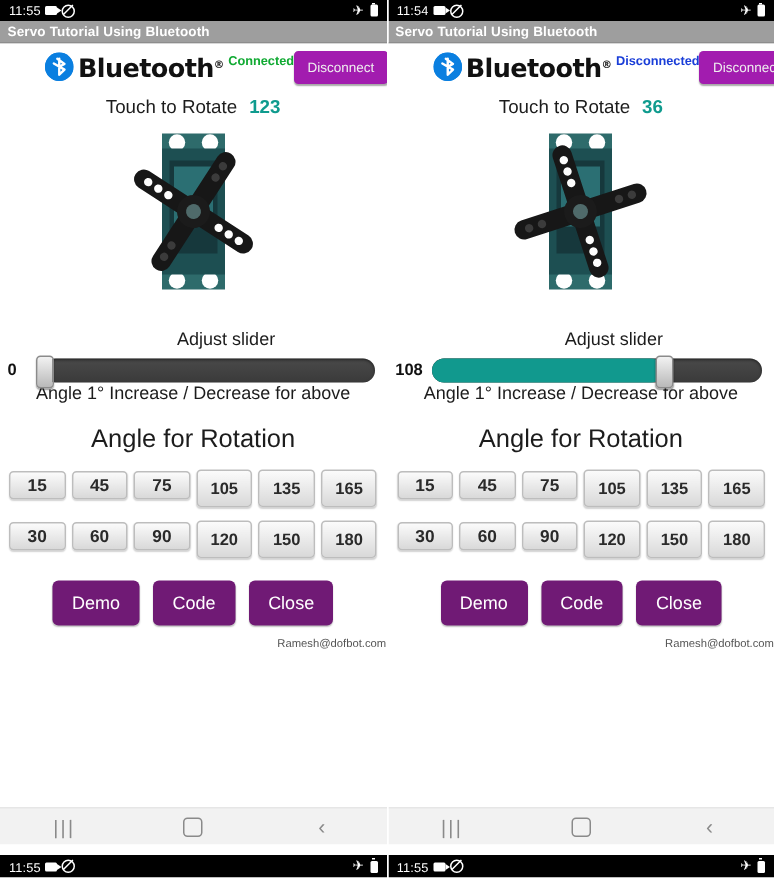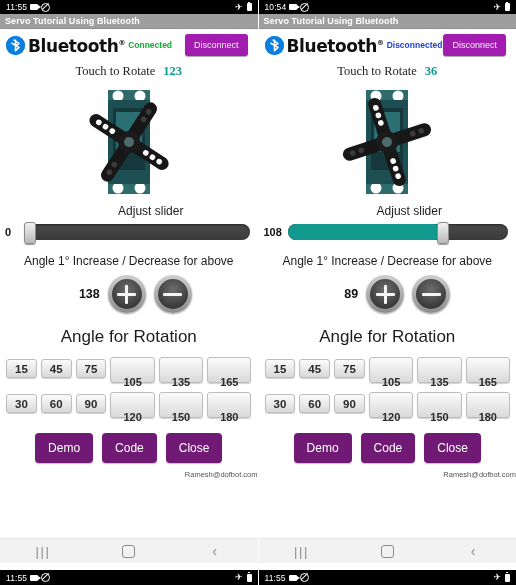--- a/index.html
+++ b/index.html
@@ -45,21 +45,21 @@
     display:flex;align-items:center;padding-left:5px;box-sizing:border-box;
     font-size:9px;font-weight:bold;letter-spacing:.1px;
     border-bottom:1px solid #8d8d8d;
   }
 
   
   .bt-row{
     height:32px;display:flex;align-items:center;padding:0 6px;box-sizing:border-box;
     background:#ffffff;
   }
-  .bt-logo{display:flex;align-items:center;flex:0 0 auto;}
+  .bt-logo{display:flex;align-items:flex-start;flex:0 0 auto;margin-left:24px;}
   .bt-mark{
     width:19px;height:19px;border-radius:50%;
     background:#0a7fe0;position:relative;flex:0 0 auto;
   }
   .bt-mark svg{position:absolute;left:0;top:0;}
   .bt-word{
     font-size:17px;font-weight:bold;color:#111;margin-left:3px;line-height:17px;
     letter-spacing:-.4px;font-family:"DejaVu Sans", sans-serif;
   }
   .bt-tm{font-size:7px;vertical-align:super;font-weight:bold;}
@@ -70,31 +70,30 @@
   .disconnect-btn{
     background:#a21caf;color:#efefef;border:none;border-radius:3px;
     font-size:9px;padding:6px 9px;font-family:"Liberation Sans",sans-serif;
     box-shadow:0 1px 1px rgba(0,0,0,.35);cursor:pointer;margin-right:4px;
   }
 
   
   .rotate-head{
     display:flex;justify-content:center;align-items:center;gap:8px;
     padding-top:3px;
-    font-family:Liberation Serif, serif;
   }
   .rotate-label{font-size:12.5px;color:#1c1c1c;}
   .rotate-val{font-size:12.5px;font-weight:bold;color:#0f9b8e;}
 
   .servo-wrap{height:125px;display:flex;align-items:center;justify-content:center;}
   .servo-wrap svg{display:block;}
 
   
   .slider-label{
-    text-align:center;font-size:12px;color:#1c1c1c;margin-top:0;padding-left:44px;
+    text-align:center;font-size:12px;color:#1c1c1c;margin-top:16px;padding-left:44px;
   }
   .slider-row{
     display:flex;align-items:center;padding:6px 8px 0 5px;box-sizing:border-box;
   }
   .slider-val{
     font-size:11px;font-weight:bold;color:#111;width:24px;text-align:left;flex:0 0 auto;
   }
   .track{
     position:relative;flex:1 1 auto;height:16px;border-radius:8px;
     background:linear-gradient(#4a4a4a,#3a3a3a);
@@ -104,21 +103,21 @@
     position:absolute;left:0;top:0;bottom:0;border-radius:8px;
     background:#11998e;
   }
   .thumb{
     position:absolute;top:-2px;width:10px;height:20px;border-radius:3px;
     background:linear-gradient(#f2f2f2,#b9b9b9);
     border:1px solid #8b8b8b;box-shadow:0 1px 1px rgba(0,0,0,.4);
   }
 
   
-  .incdec-label{text-align:center;font-size:12px;color:#1c1c1c;margin-top:14px;}
+  .incdec-label{text-align:center;font-size:12px;color:#1c1c1c;}
   .incdec-row{
     display:flex;align-items:center;justify-content:center;gap:8px;margin-top:7px;
   }
   .incdec-val{font-size:12.5px;font-weight:bold;color:#111;width:34px;text-align:right;}
   .rbtn{
     width:38px;height:38px;border-radius:50%;position:relative;
     background:linear-gradient(#cfcfcf,#8c8c8c);
     box-shadow:0 1px 2px rgba(0,0,0,.4);cursor:pointer;
     display:flex;align-items:center;justify-content:center;
   }
@@ -140,21 +139,21 @@
   }
   .abtn{
     background:linear-gradient(#fbfbfb,#d9d9d9);
     border:1px solid #bdbdbd;border-radius:3px;
     font-weight:bold;color:#2a2a2a;text-align:center;
     box-shadow:0 1px 1px rgba(0,0,0,.18);cursor:pointer;
     font-family:"Liberation Sans",sans-serif;
     padding:5px 0;
   }
   .abtn.s2{font-size:11.5px;height:19px;line-height:19px;padding:0;}
-  .abtn.s3{font-size:11px;height:25px;line-height:25px;padding:12px;margin-top:4px;}
+  .abtn.s3{font-size:11px;height:25px;line-height:25px;padding:0;margin-top:4px;}
 
   
   .actions{
     display:flex;justify-content:center;gap:9px;margin-top:15px;
   }
   .action-btn{
     background:#701a75;color:#ffffff;border:none;border-radius:4px;
     font-size:12px;padding:8px 13px;cursor:pointer;
     font-family:"Liberation Sans",sans-serif;
     box-shadow:0 1px 1px rgba(0,0,0,.25);
@@ -265,34 +264,20 @@
     <div class="slider-label">Adjust slider</div>
     <div class="slider-row">
       <span class="slider-val">0</span>
       <div class="track">
         <div class="fill" style="width:0%"></div>
         <div class="thumb" style="left:calc(0% - 5px)"></div>
       </div>
     </div>
 
     <div class="incdec-label">Angle 1° Increase / Decrease for above</div>
-    <div class="incdec-row">
-      <span class="incdec-val">138</span>
-      <div class="rbtn">
-        <span class="glyph">
-          <span class="plus-h"></span>
-            <span class="plus-v"></span>
-        </span>
-      </div>
-      <div class="rbtn">
-        <span class="glyph">
-          <span class="minus-h"></span>
-        </span>
-      </div>
-    </div>
 
     <div class="angle-label">Angle for Rotation</div>
     <div class="angle-grid">
       <button class="abtn s2">15</button>
       <button class="abtn s2">45</button>
       <button class="abtn s2">75</button>
       <button class="abtn s3">105</button>
       <button class="abtn s3">135</button>
       <button class="abtn s3">165</button>
       <button class="abtn s2">30</button>
@@ -329,21 +314,21 @@
         <span class="plane-ico">✈</span>
         <span class="batt-ico"></span>
       </div>
     </div>
   </div>
 
   <div class="phone">
 
     <div class="statusbar">
       <div class="sb-left">
-        <span class="sb-time">10:54</span>
+        <span class="sb-time">11:54</span>
         <span class="cam-ico"></span>
         <span class="circ-ico"></span>
       </div>
       <div class="sb-right">
         <span class="plane-ico">✈</span>
         <span class="batt-ico"></span>
       </div>
     </div>
 
     <div class="titlebar">
@@ -409,34 +394,20 @@
     <div class="slider-label">Adjust slider</div>
     <div class="slider-row">
       <span class="slider-val">108</span>
       <div class="track">
         <div class="fill" style="width:70%"></div>
         <div class="thumb" style="left:calc(70% - 5px)"></div>
       </div>
     </div>
 
     <div class="incdec-label">Angle 1° Increase / Decrease for above</div>
-    <div class="incdec-row">
-      <span class="incdec-val">89</span>
-      <div class="rbtn">
-        <span class="glyph">
-          <span class="plus-h"></span>
-            <span class="plus-v"></span>
-        </span>
-      </div>
-      <div class="rbtn">
-        <span class="glyph">
-          <span class="minus-h"></span>
-        </span>
-      </div>
-    </div>
 
     <div class="angle-label">Angle for Rotation</div>
     <div class="angle-grid">
       <button class="abtn s2">15</button>
       <button class="abtn s2">45</button>
       <button class="abtn s2">75</button>
       <button class="abtn s3">105</button>
       <button class="abtn s3">135</button>
       <button class="abtn s3">165</button>
       <button class="abtn s2">30</button>

